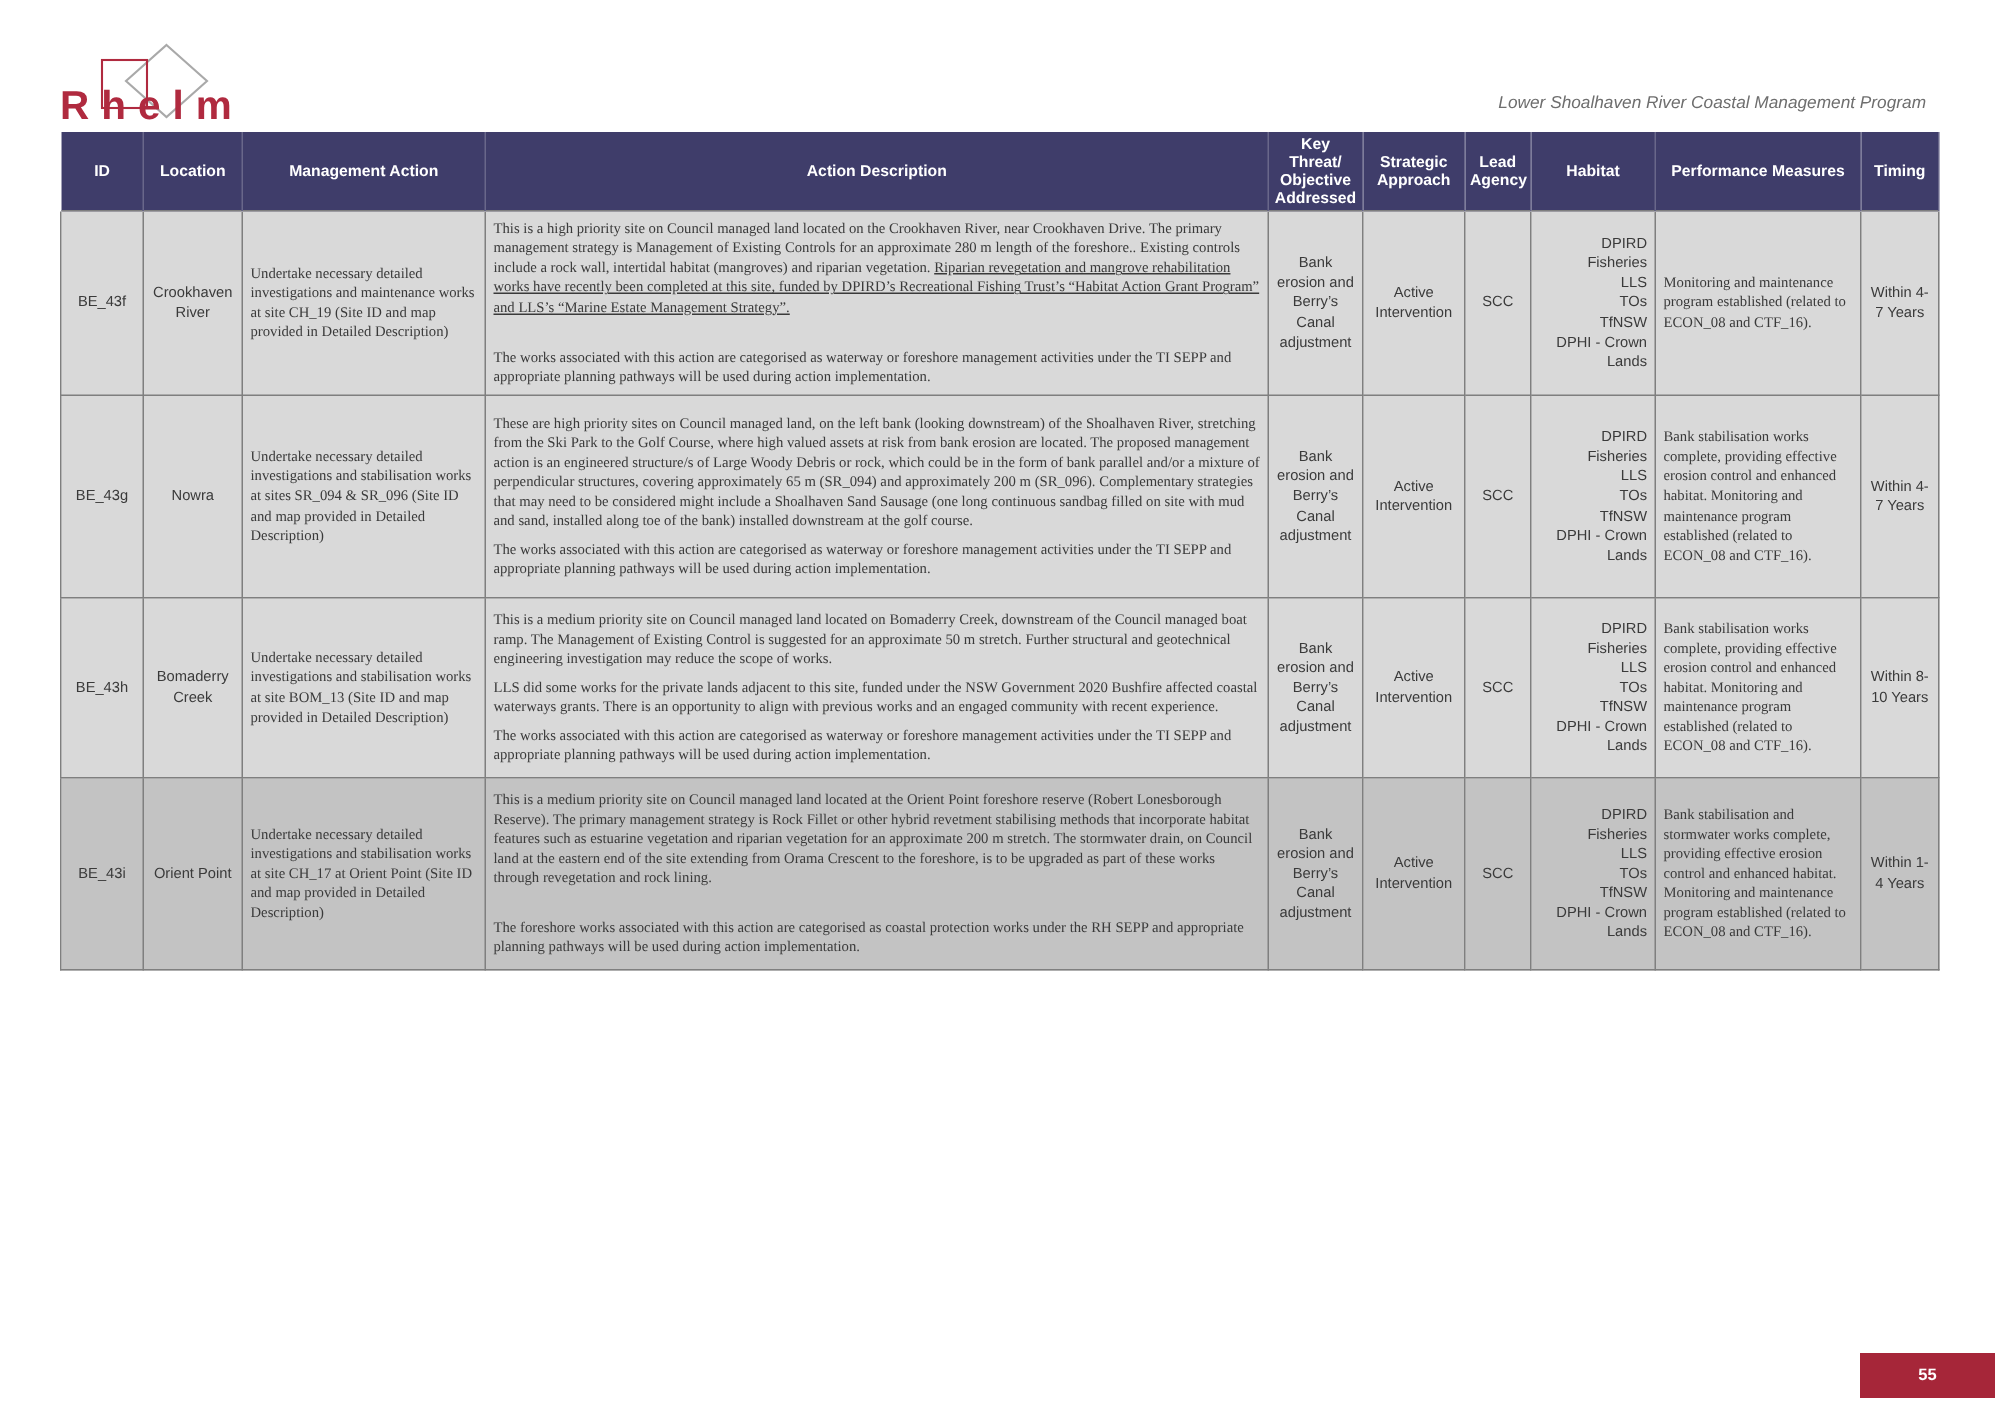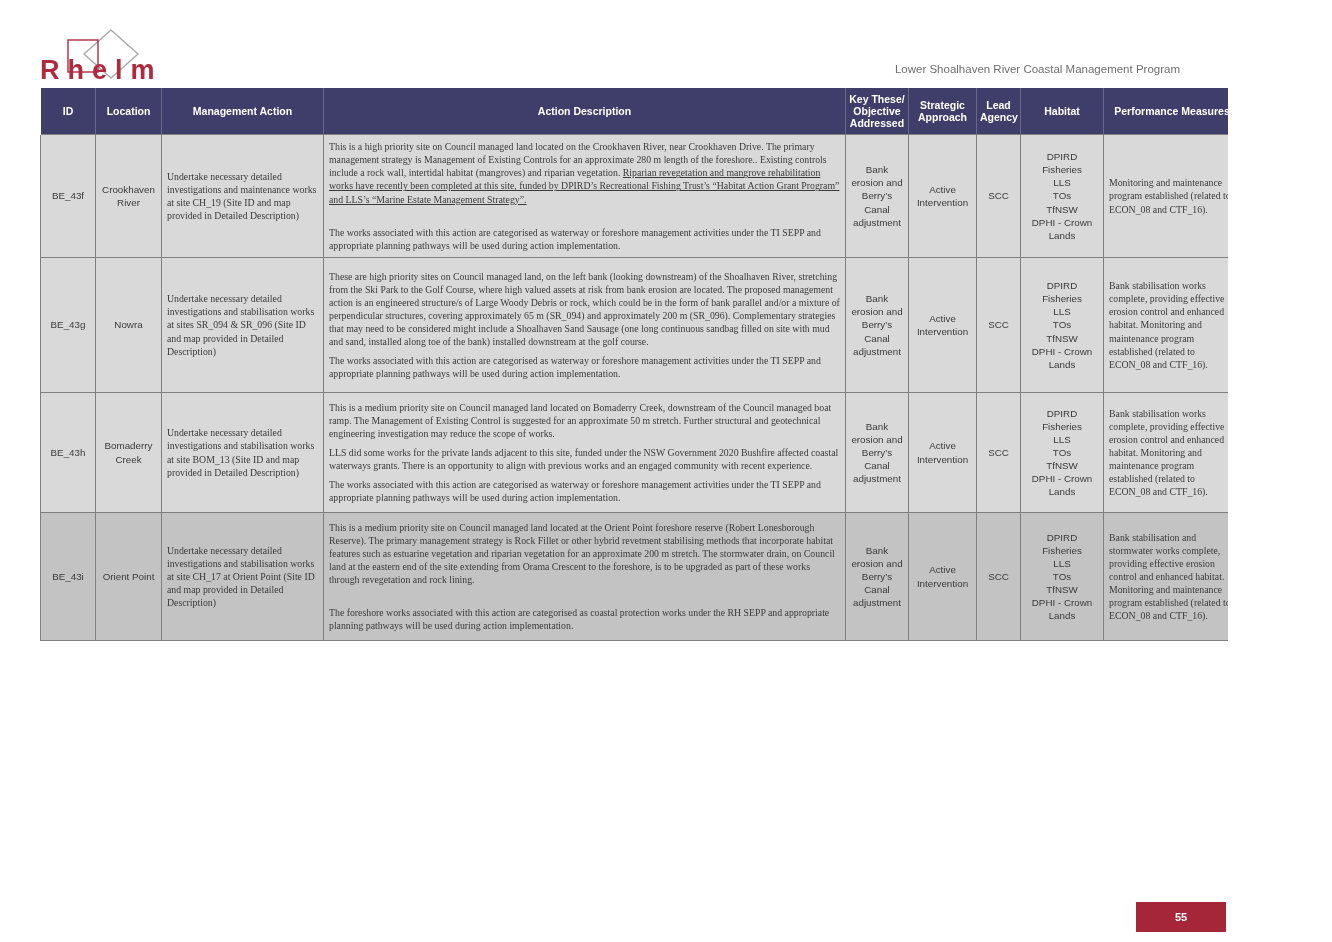--- a/index.html
+++ b/index.html
@@ -6,52 +6,52 @@
     --header_bg:#3f3d6a;
     --row_bg:#d9d9d9;
     --row_shaded_bg:#c3c3c3;
     --border:#7f7f7f;
     --accent_red:#a62639;
     --logo_red:#b02a3f;
     --title_gray:#6e6e6e;
     --text:#3a3a3a;
   }
   html,body{margin:0;padding:0;background:#fff;}
-  .page{width:1228px;height:942px;position:relative;background:#ffffff;
+  .page{width:1332px;height:942px;position:relative;background:#ffffff;
         font-family:"Liberation Sans", sans-serif;overflow:hidden;}
 
   
   .logo{position:absolute;top:28px;left:38px;width:160px;height:58px;}
   .logo svg{position:absolute;top:0;left:0;}
   .logo-square{stroke:var(--logo_red);fill:none;stroke-width:1.4px;}
   .logo-diamond{stroke:#a9a9a9;fill:none;stroke-width:1.4px;}
   .logo-text{position:absolute;left:2px;bottom:2px;font-size:27px;font-weight:bold;
              color:var(--logo_red);letter-spacing:8px;line-height:1;}
 
   
-  .program-title{position:absolute;top:63px;right:48px;font-size:11.5px;color:var(--title_gray);}
+  .program-title{position:absolute;top:63px;right:48px;font-size:11.5px;color:var(--title_gray);font-style:italic;}
 
   
   .mgmt-table{position:absolute;left:40px;top:88px;width:1252px;border-collapse:collapse;
               table-layout:fixed;}
   .mgmt-table thead th{background:var(--header_bg);color:#ffffff;font-size:10.5px;font-weight:bold;
         height:42px;text-align:center;vertical-align:middle;padding:2px 3px;
         border-right:1px solid rgba(255,255,255,0.22);border-left:1px solid rgba(255,255,255,0.12);}
   .mgmt-table tbody td{background:var(--row_bg);border:1px solid var(--border);
         font-size:9.8px;color:var(--text);padding:3px 5px;vertical-align:middle;line-height:1.33;}
   .mgmt-table tbody tr.shaded td{background:var(--row_shaded_bg);}
   td.c-center{text-align:center;}
   td.c-left{text-align:left;font-family:Liberation Serif, serif;}
   td.v-top{vertical-align:top;}
   td.desc{font-size:9.5px;line-height:1.4;padding:2px 5px 4px 5px;}
   td.desc p{margin:6px 0 0 0;}
   td.desc p:first-child{margin-top:0;}
   td.desc p.gap{margin-top:20px;}
   .u{text-decoration:underline;}
-  .partner-line{display:block;}
+  .partner-line{display:block;text-align:right;}
 
   
   .page-number{position:absolute;top:902px;right:2px;width:90px;height:30px;
         background:var(--accent_red);color:#fff;font-size:11px;font-weight:bold;
         display:flex;align-items:center;justify-content:center;}
 </style>
 </head>
 <body>
 
 <div class="page">
@@ -78,21 +78,21 @@
         <col style="width: 83px;">
         <col style="width: 137px;">
         <col style="width: 52px;">
       </colgroup>
     <thead>
       <tr>
           <th>ID</th>
           <th>Location</th>
           <th>Management Action</th>
           <th>Action Description</th>
-          <th>Key These/ Objective Addressed</th>
+          <th>Key Threat/ Objective Addressed</th>
           <th>Strategic Approach</th>
           <th>Lead Agency</th>
           <th>Habitat</th>
           <th>Performance Measures</th>
           <th>Timing</th>
         </tr>
     </thead>
     <tbody>
         <tr style="height: 123px;">
           <td class="c-center">BE_43f</td>

